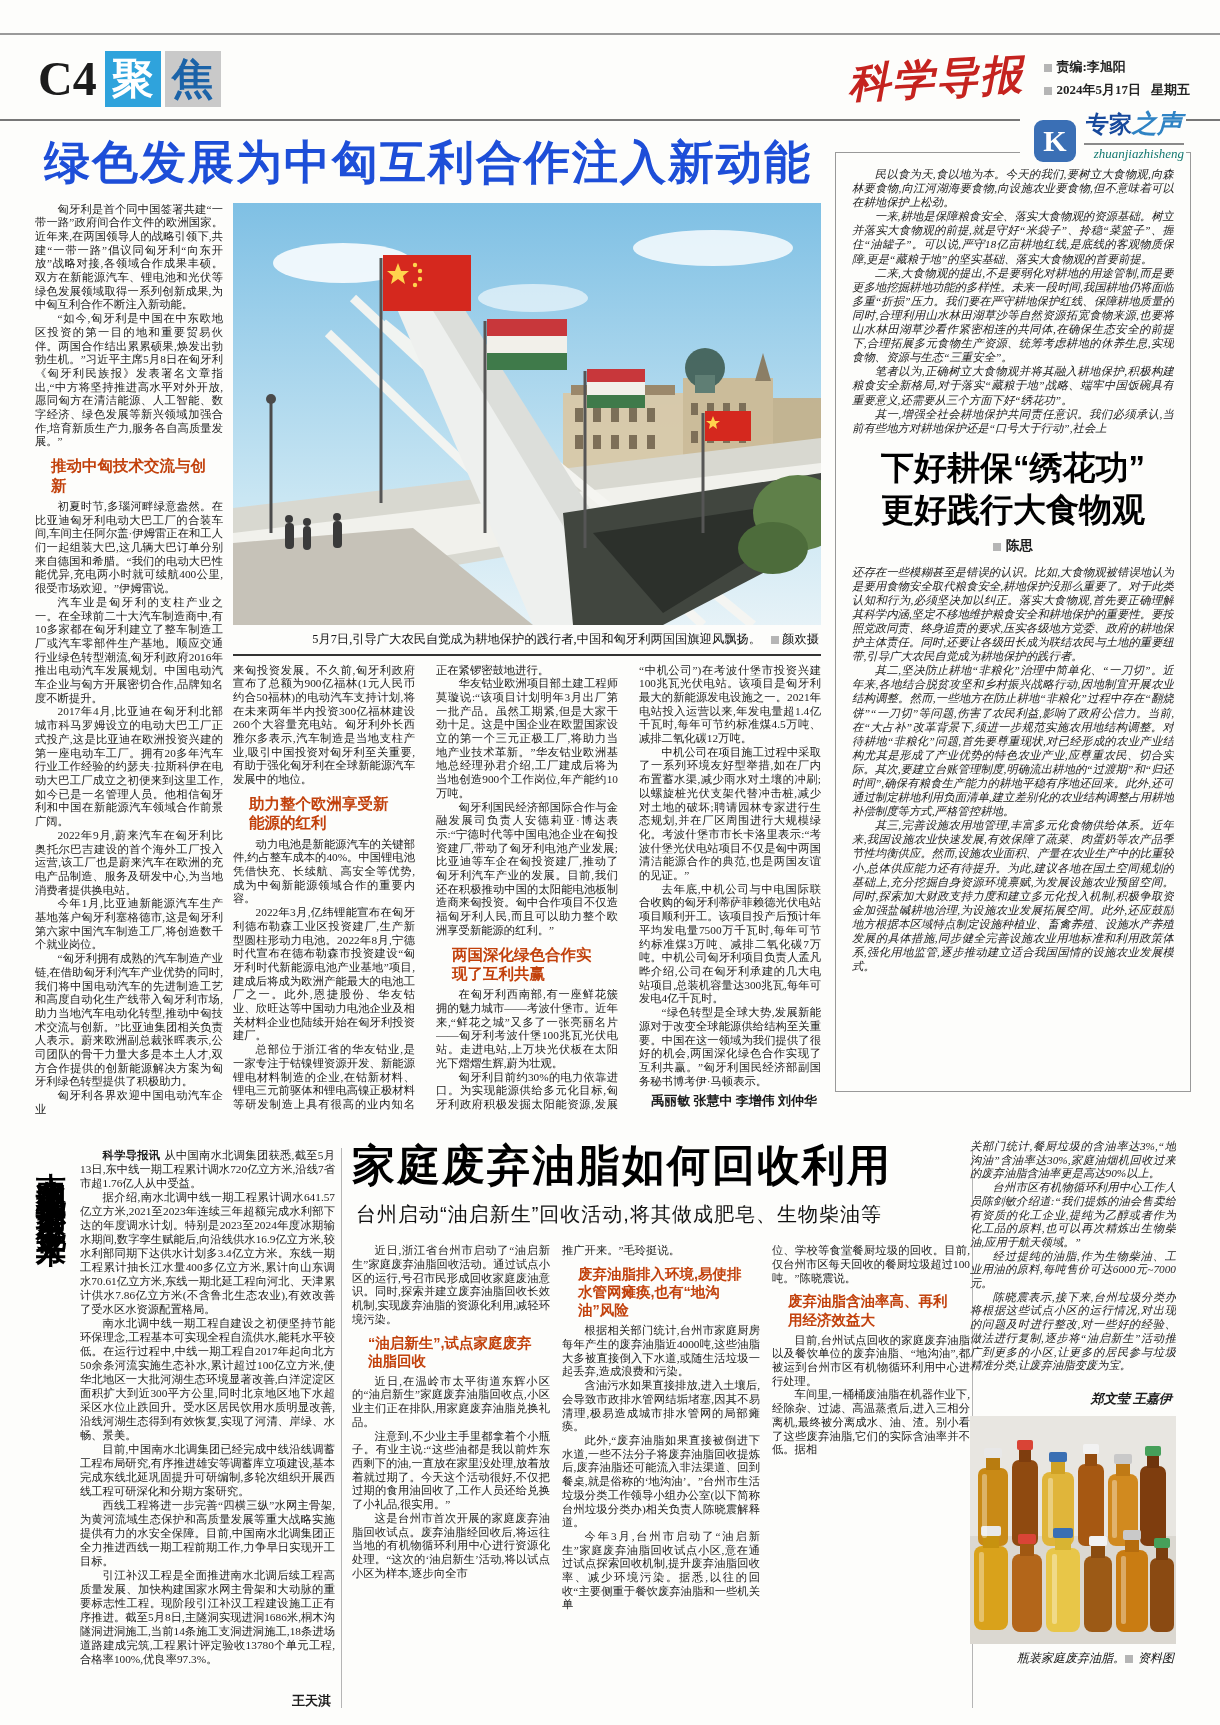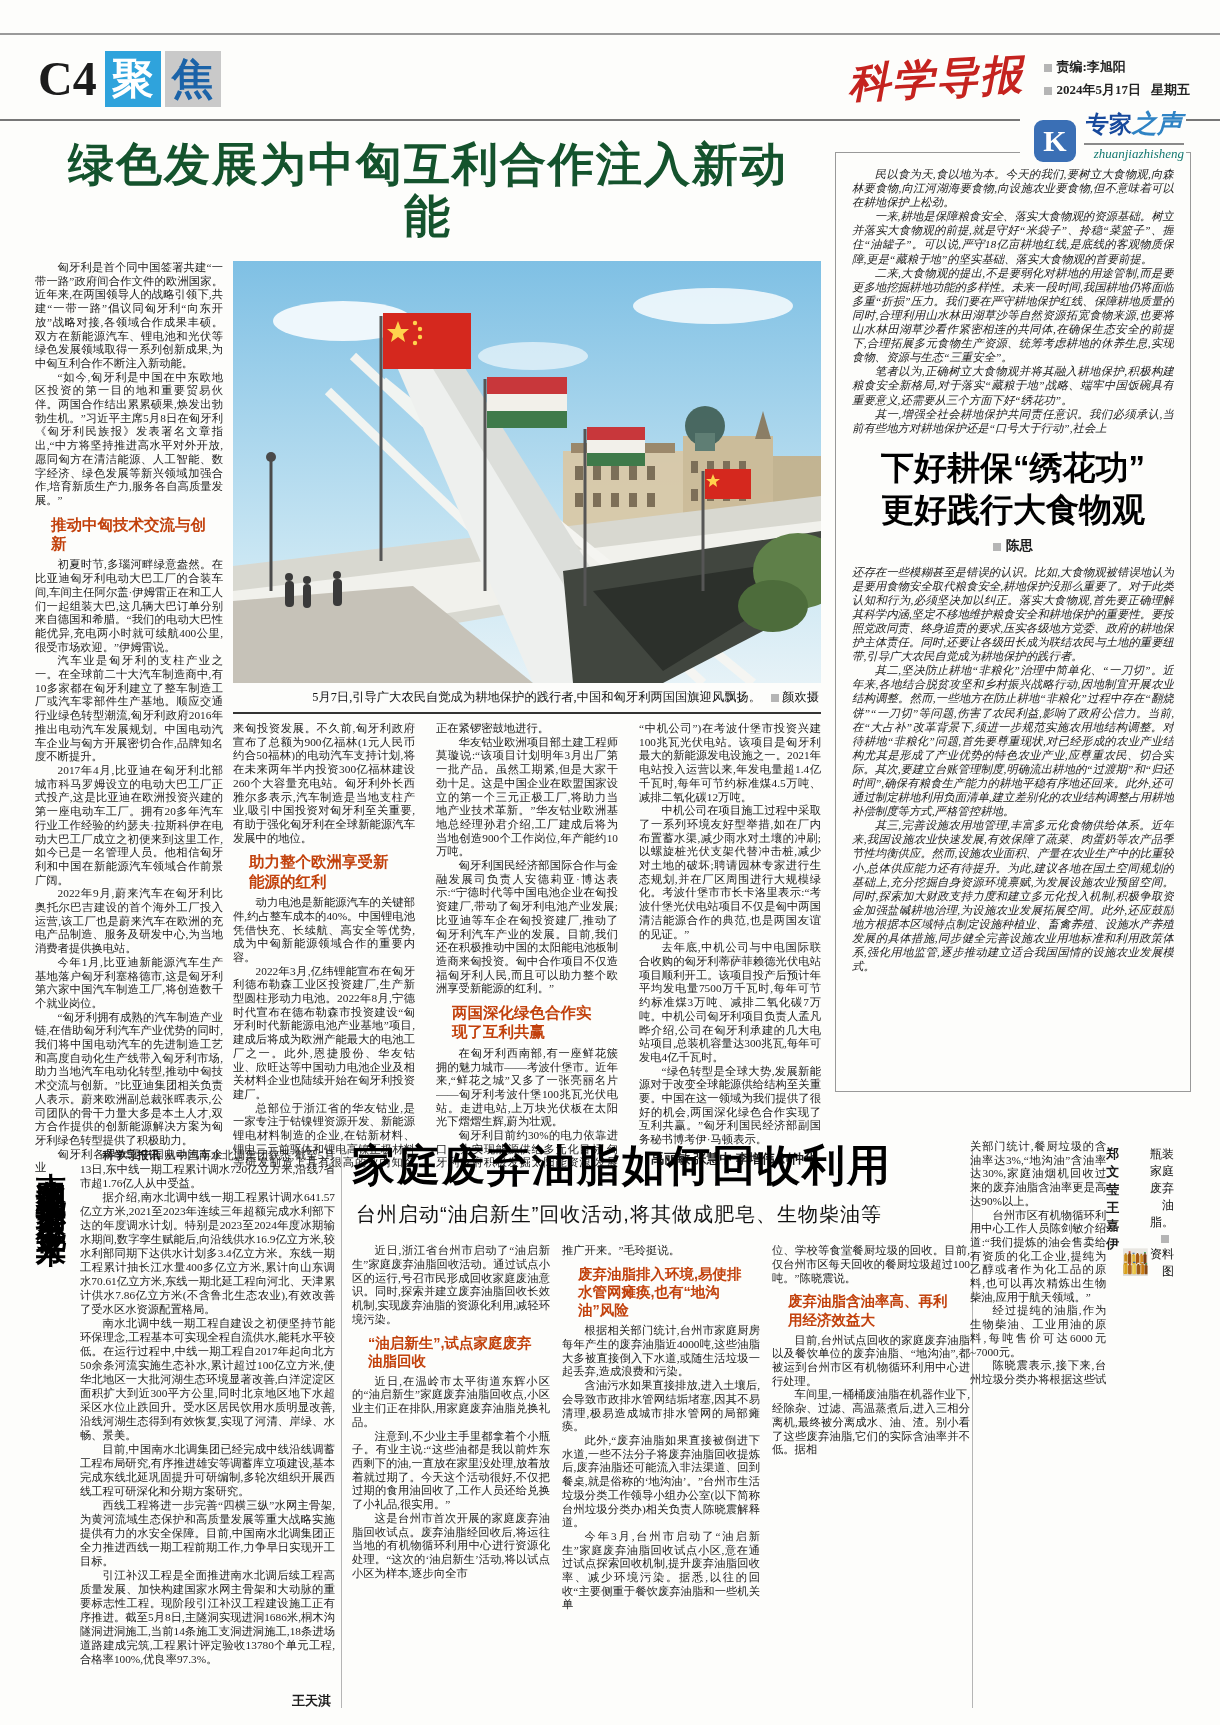--- a/index.html
+++ b/index.html
@@ -22,22 +22,22 @@
   .edit-box{font-size:13px;font-weight:bold;color:#222;line-height:1.75;}
   .sq{display:inline-block;width:8px;height:8px;background:#b5b5b5;margin-right:5px;vertical-align:middle;}
   .wk{margin-left:10px;}
   
   .para{margin:0;text-indent:2em;text-align:justify;font-size:11.3px;line-height:13.7px;}
   .para.cont{text-indent:0;}
   .subhead{margin:7px 16px 5px;font-size:15.5px;line-height:1.25;font-weight:bold;
            font-family:"Liberation Sans",sans-serif;color:#c2410c;}
   
   .main-art{position:absolute;left:35px;top:128px;width:786px;}
-  .main-head{margin:15px;text-align:center;font-size:46px;line-height:1.12;font-weight:900;
-             font-family:Liberation Mono, monospace;letter-spacing:2px;color:#14532d;}
+  .main-head{margin:9px;text-align:center;font-size:46px;line-height:1.12;font-weight:900;
+             font-family:Liberation Sans, sans-serif;letter-spacing:2px;color:#1d4ed8;}
   .ma-body{display:flex;gap:10px;margin-top:14px;}
   .ma-col1{width:188px;height:912px;overflow:hidden;}
   .ma-right{width:588px;}
   .photo-bridge{width:588px;height:422px;display:block;}
   .cap{font-size:12.3px;text-align:right;padding:6px 2px 6px;border-bottom:2px solid #333;color:#111;}
   .cap .sq{margin:0 3px 0 10px;}
   .ma-3cols{display:flex;gap:21px;margin-top:8px;}
   .ma-c{width:189px;height:446px;overflow:hidden;display:flex;flex-direction:column;}
   .ma-ctext{flex:1;overflow:hidden;}
   .byline{text-align:right;font-weight:bold;font-size:13px;padding:5px 4px 0 0;}
@@ -71,21 +71,21 @@
   .kicker{font-weight:bold;font-family:"Liberation Sans",sans-serif;margin-right:4px;}
   
   .oil{position:absolute;left:352px;top:1140px;width:838px;height:578px;display:flex;}
   .oil-left{width:618px;}
   .oil-head{margin:2px 0 12px;font-size:43px;line-height:1.1;font-weight:900;white-space:nowrap;
             font-family:"Liberation Sans",sans-serif;letter-spacing:2px;color:#000;}
   .oil-sub{font-size:20px;font-family:"Liberation Sans",sans-serif;color:#111;margin:0 0 16px 4px;letter-spacing:1px;}
   .oil-cols{display:flex;gap:12px;}
   .oil-c{width:198px;height:432px;overflow:hidden;}
   .oil-c .subhead{font-size:14.5px;}
-  .oil-right{width:206px;display:flex;flex-direction:row;}
+  .oil-right{width:206px;display:flex;flex-direction:column;font-style:italic;}
   .oil-r-text{height:245px;overflow:hidden;}
   .photo-bottles{width:206px;height:228px;display:block;margin-top:8px;}
   .cap2{font-size:12px;text-align:right;padding:6px 2px 0;color:#111;}
 </style>
 </head>
 <body>
 
 <div class="page">
 
   <div class="rule toprule"></div>

